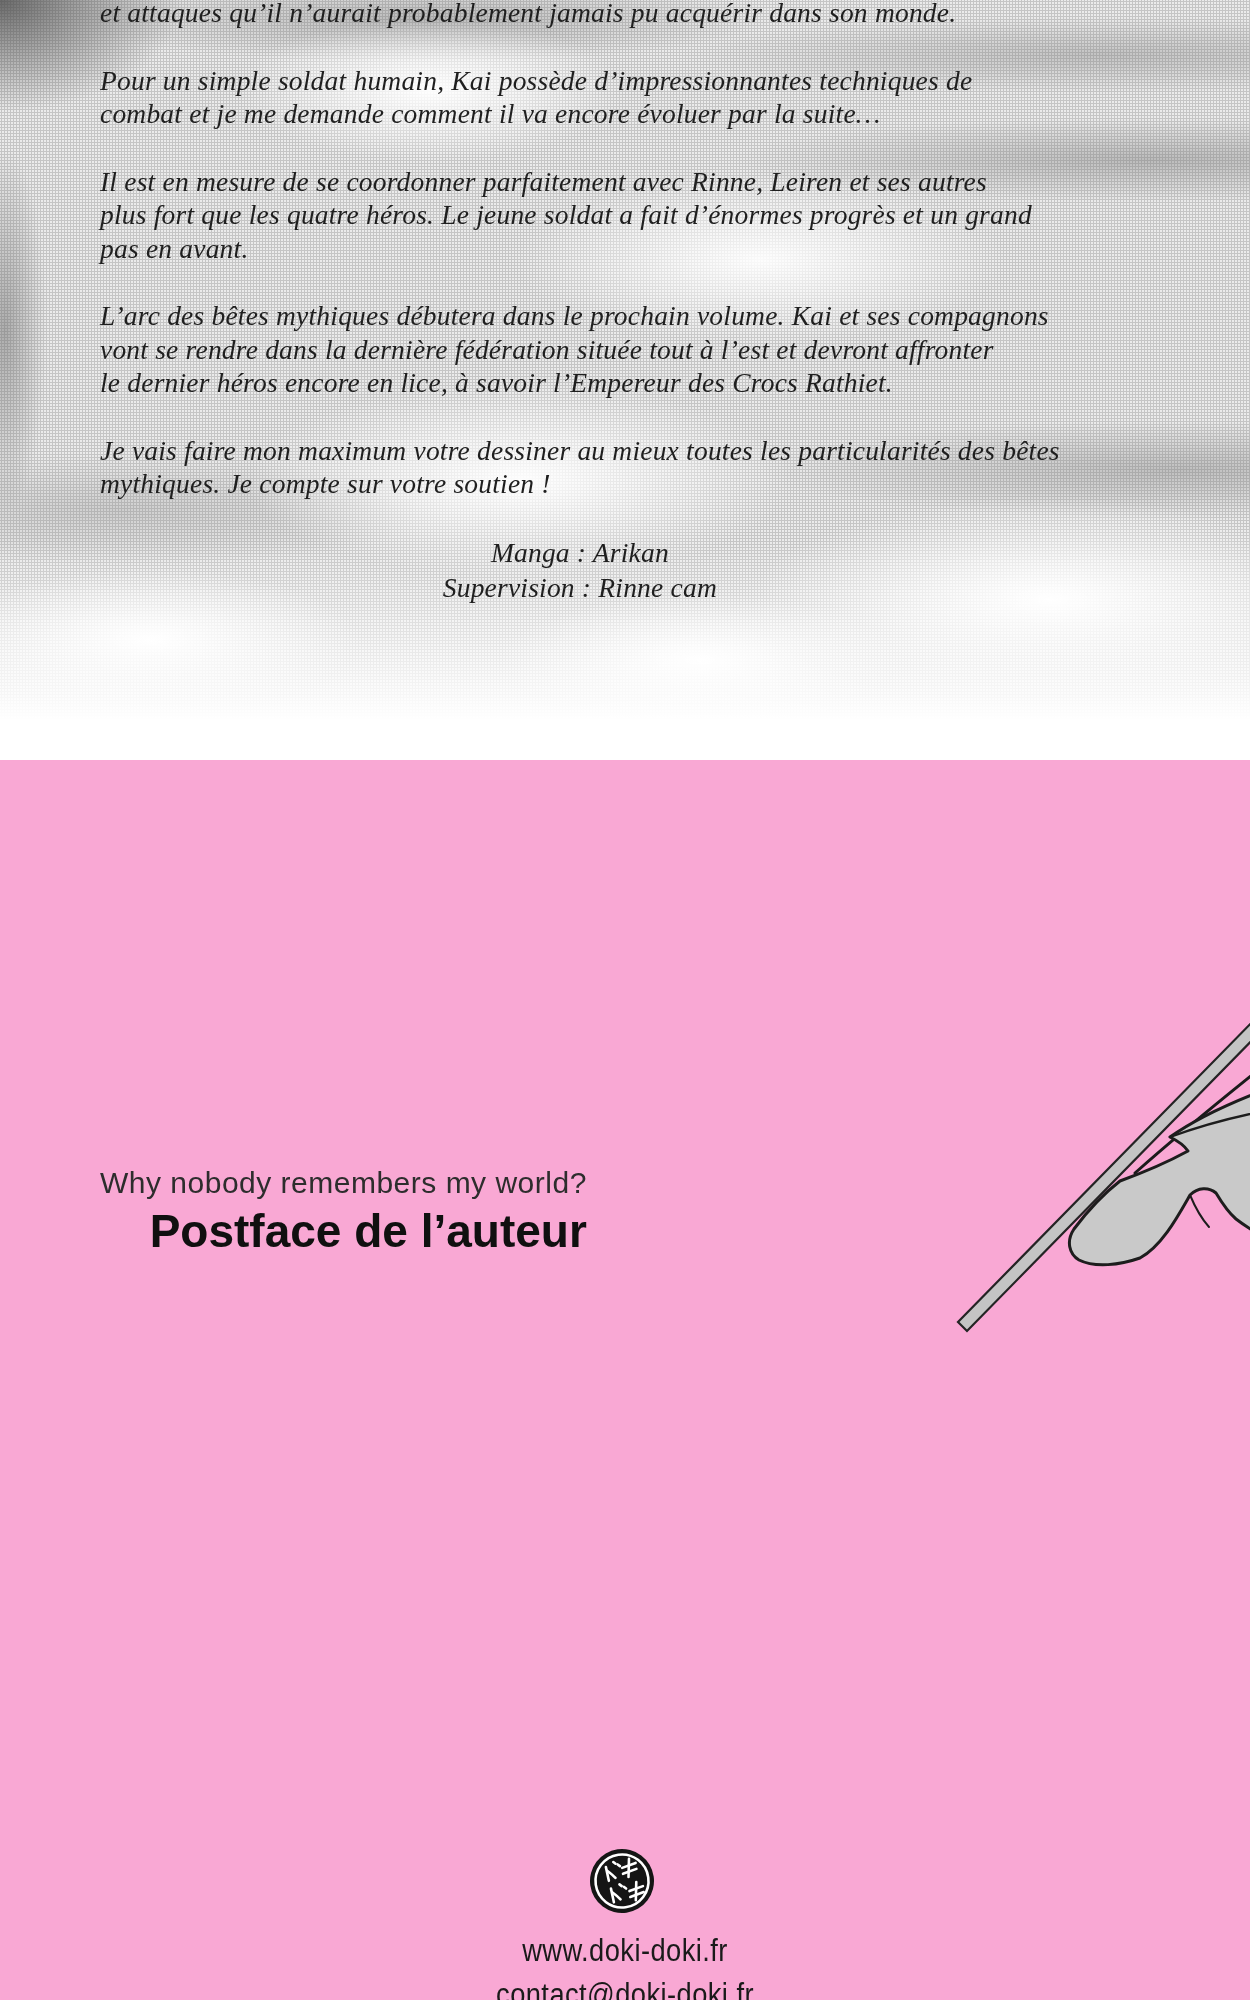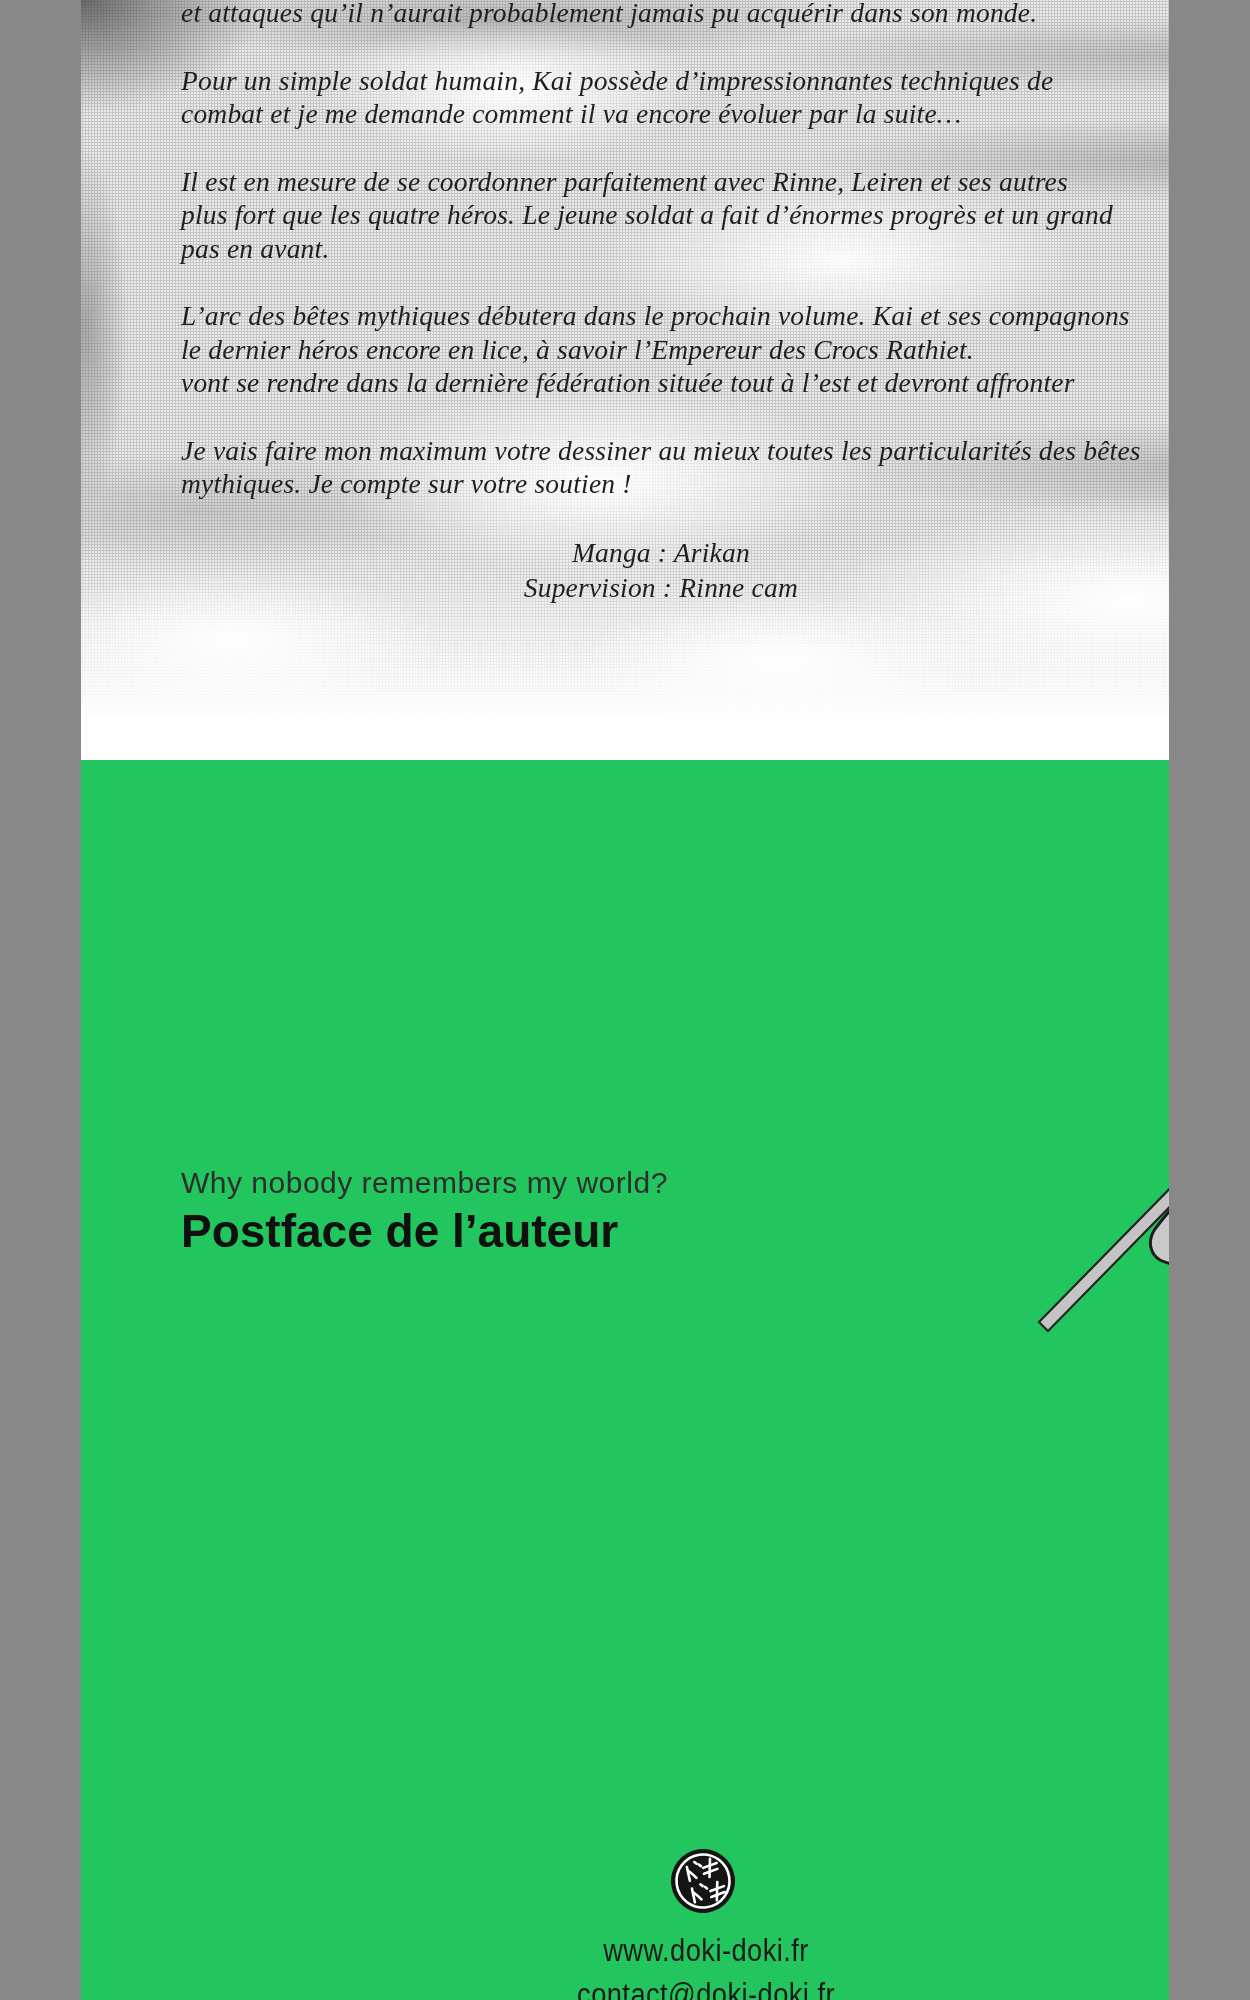--- a/index.html
+++ b/index.html
@@ -1,18 +1,18 @@
 <!DOCTYPE html>
 <html><head>
 <meta charset="utf-8">
 <style>
   html,body{margin:0;padding:0;background:#888;}
   .page{
-    position:relative;width:1088px;height:2000px;margin:0 auto;
-    background:#22c55e;overflow:hidden;
+    position:relative;width:1250px;height:2000px;margin:0 auto;
+    background:#f9a8d4;overflow:hidden;
     font-family:"Liberation Serif",serif;color:#1f1f1f;
   }
   
   .grain{
     position:absolute;top:0;left:0;width:1250px;height:760px;
     background-color:#ebebeb;
     background-image:radial-gradient(circle, rgba(45,45,45,.20) 1px, rgba(45,45,45,0) 1.3px);
     background-size:3px 3px;
   }
   .cloudshade{
@@ -44,21 +44,21 @@
   }
   .para{margin:0 0 34px 0;}
   .tline{display:block;white-space:nowrap;}
   .credits{margin:0;line-height:35px;text-align:center;}
   
   .title-block{
     position:absolute;left:100px;top:1116px;
     font-family:"Liberation Sans",sans-serif;font-style:normal;margin-top:48px;
   }
   .series-title{font-size:30px;line-height:38px;color:#2d2d2d;letter-spacing:.5px;}
-  .postface-heading{font-size:46px;line-height:52px;font-weight:bold;color:#101010;margin-top:3px;}
+  .postface-heading{font-size:46px;line-height:52px;font-weight:bold;color:#101010;margin-top:3px;text-align:right;}
   
   .flag-sketch{position:absolute;left:930px;top:995px;}
   
   .stamp{position:absolute;left:588px;top:1847px;}
   .site,.email{
     position:absolute;left:0;width:1250px;text-align:center;
     font-family:"Liberation Sans",sans-serif;font-size:31px;color:#1a1a1a;
     transform:scaleX(.88);letter-spacing:.5px;white-space:nowrap;
   }
   .site{top:1933px;}
@@ -81,22 +81,22 @@
       <span class="tline">Pour un simple soldat humain, Kai possède d’impressionnantes techniques de</span>
       <span class="tline">combat et je me demande comment il va encore évoluer par la suite…</span>
     </p>
     <p class="para">
       <span class="tline">Il est en mesure de se coordonner parfaitement avec Rinne, Leiren et ses autres</span>
       <span class="tline">plus fort que les quatre héros. Le jeune soldat a fait d’énormes progrès et un grand</span>
       <span class="tline">pas en avant.</span>
     </p>
     <p class="para">
       <span class="tline">L’arc des bêtes mythiques débutera dans le prochain volume. Kai et ses compagnons</span>
+      <span class="tline">vont se rendre dans la dernière fédération située tout à l’est et devront affronter</span>
       <span class="tline">le dernier héros encore en lice, à savoir l’Empereur des Crocs Rathiet.</span>
-      <span class="tline">vont se rendre dans la dernière fédération située tout à l’est et devront affronter</span>
     </p>
     <p class="para">
       <span class="tline">Je vais faire mon maximum votre dessiner au mieux toutes les particularités des bêtes</span>
       <span class="tline">mythiques. Je compte sur votre soutien !</span>
     </p>
     <p class="para credits">
       <span class="tline">Manga : Arikan</span>
       <span class="tline">Supervision : Rinne cam</span>
     </p>
   </div>

